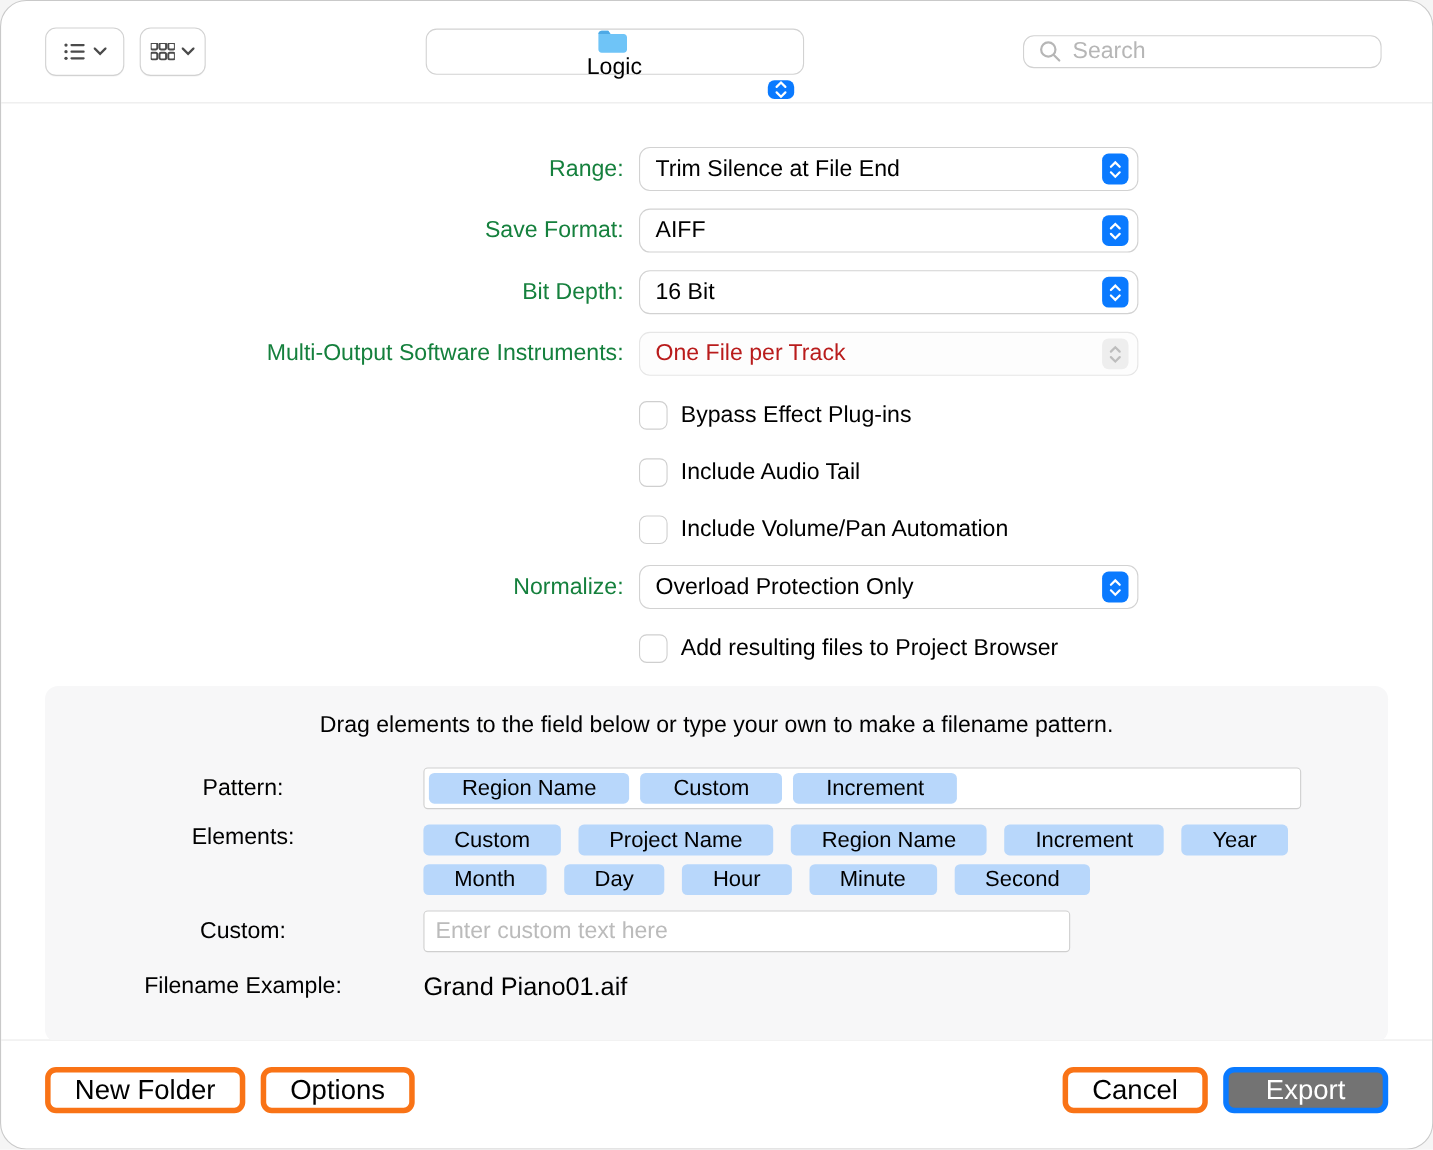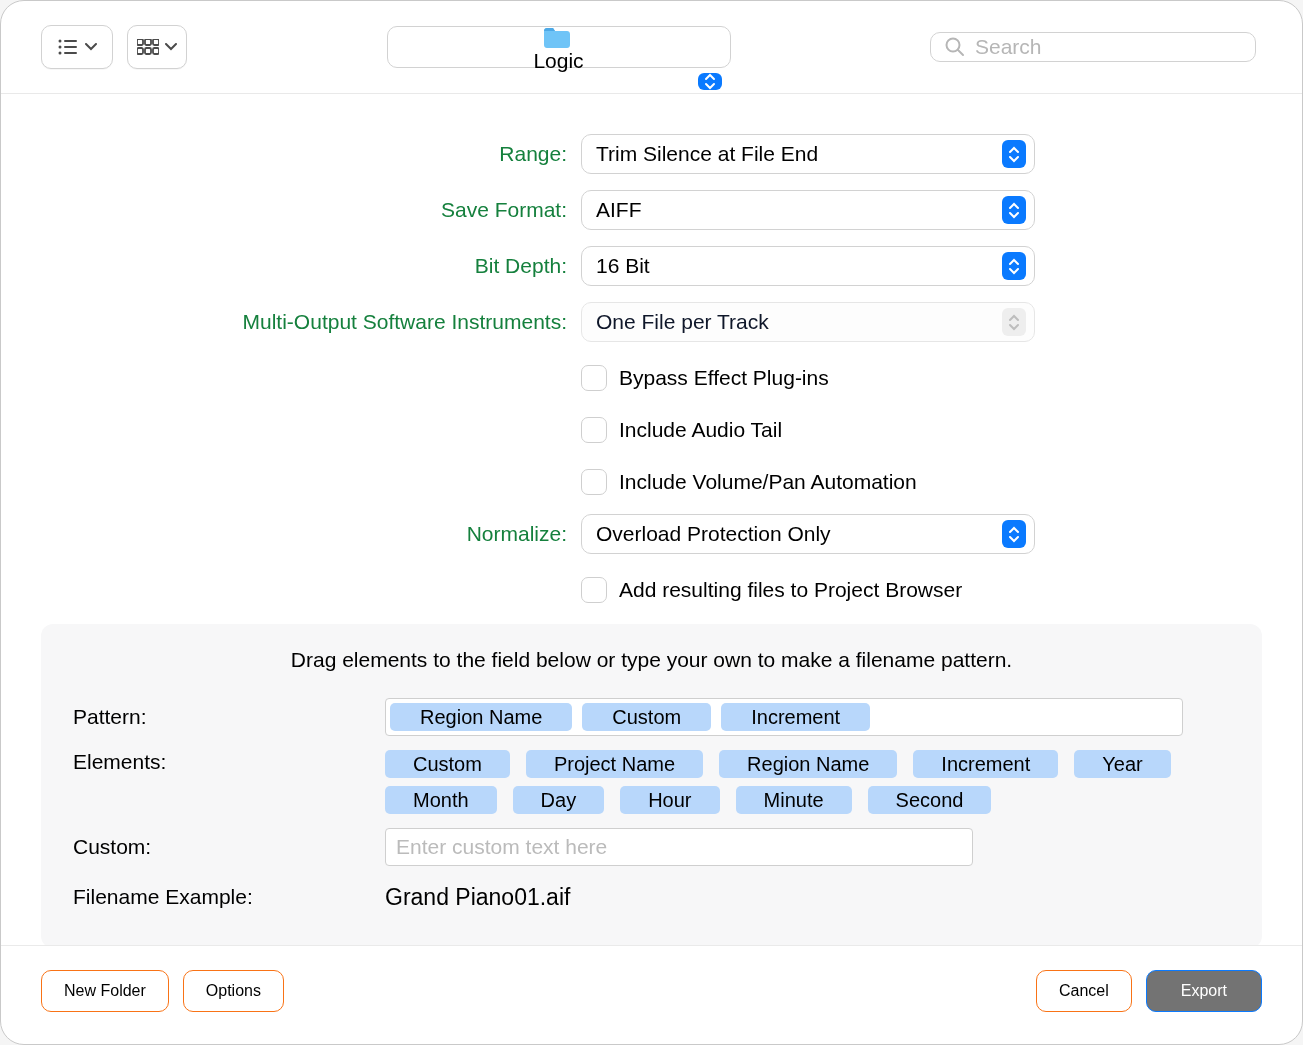--- a/index.html
+++ b/index.html
@@ -111,21 +111,21 @@
     width: 454px;
     border: 1px solid #d2d2d2;
     border-radius: 10px;
     background: #fff;
     display: flex;
     align-items: center;
     padding: 0 8px 0 14px;
     font-size: 21px;
     position: relative;
   }
-  .popup.disabled { color: #0f172a; background: #fdfdfd; border-color:#e6e6e6; }
+  .popup.disabled { color: #b91c1c; background: #fdfdfd; border-color:#e6e6e6; }
   .popup-text { flex: 1; }
   .popup .updown-btn { }
   .popup.disabled .updown-btn { background: #eee; }
   .popup.disabled .updown-btn svg path { stroke: #bdbdbd; }
 
   .checkbox {
     width: 26px; height: 26px;
     border: 1px solid #cfcfcf;
     border-radius: 7px;
     background: #fff;
@@ -149,21 +149,21 @@
     color: #000;
   }
   .prow {
     display: flex;
     align-items: center;
     margin-bottom: 14px;
     min-height: 34px;
   }
   .prow .plabel {
     width: 312px;
-    text-align: left;
+    text-align: center;
     padding-right: 16px;
     font-size: 21px;
   }
   .prow .pcontrol { flex: 1; }
   .pattern-field {
     width: 798px;
     height: 38px;
     background: #fff;
     border: 1px solid #cfcfcf;
     border-radius: 4px;
@@ -206,25 +206,25 @@
   .footer {
     margin-top: auto;
     border-top: 1px solid #eaeaea;
     padding: 24px 40px 32px 40px;
     display: flex;
     align-items: center;
     gap: 14px;
   }
   .push-btn {
     height: 42px;
-    border: 1px solid #f97316;
+    border: 5px solid #f97316;
     border-radius: 10px;
     background: #fff;
     padding: 0 22px;
-    font-size: 16px;
+    font-size: 25px;
     display: flex;
     align-items: center;
     justify-content: center;
   }
   .push-btn.primary {
     background: #737373;
     border-color: #0a7aff;
     color: #fff;
     padding: 0 34px;
   }

